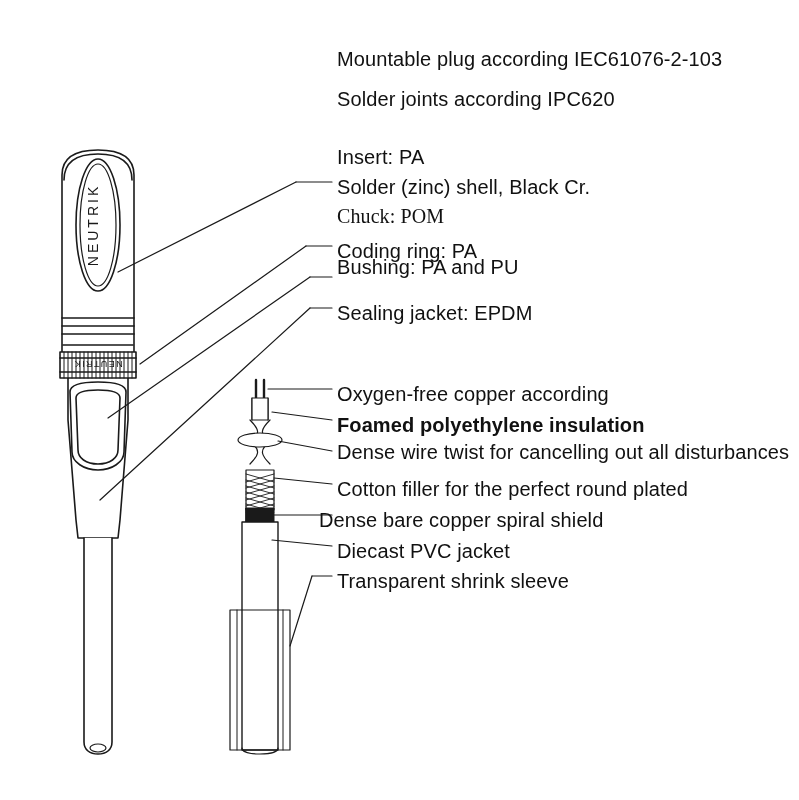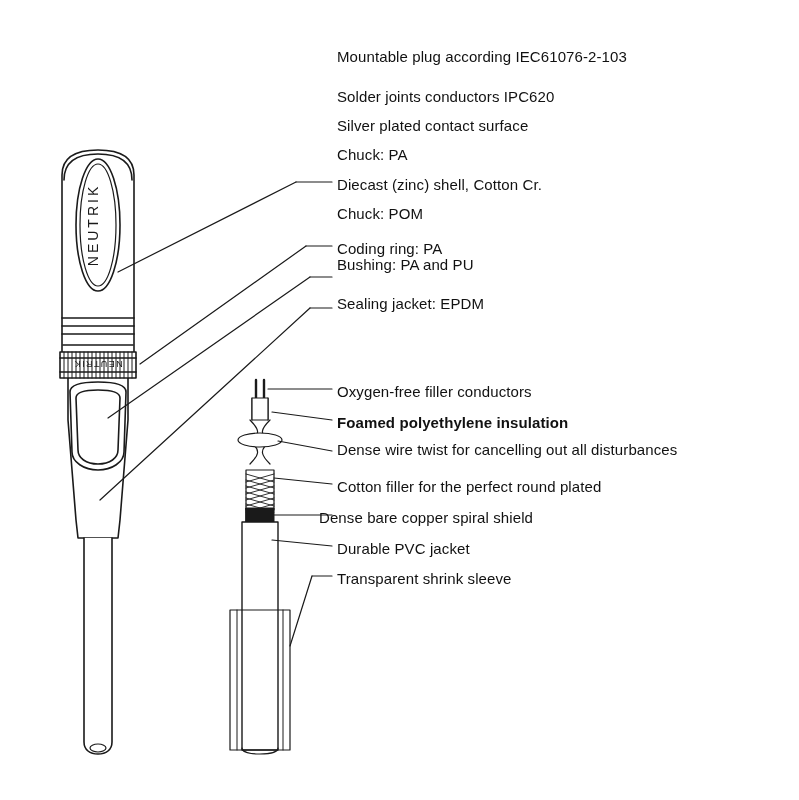--- a/index.html
+++ b/index.html
@@ -22,21 +22,21 @@
   }
   #diagram-svg {
     position: absolute;
     left: 0;
     top: 0;
     width: 799px;
     height: 800px;
   }
   .callout-label {
     position: absolute;
-    font-size: 15px;
+    font-size: 20px;
     line-height: 1;
     white-space: nowrap;
     color: #111111;
     letter-spacing: 0.1px;
   }
 </style>
 </head>
 <body>
 
 <div id="stage">
@@ -154,29 +154,28 @@
         <line x1="332" y1="484" x2="274" y2="478"></line>
         <line x1="332" y1="515" x2="274" y2="515"></line>
         <line x1="332" y1="546" x2="272" y2="540"></line>
         <line x1="332" y1="576" x2="312" y2="576"></line>
         <line x1="312" y1="576" x2="290" y2="646"></line>
       </g>
     </g>
   </svg>
 
   <div class="callout-label" style="left:337px; top:49px;">Mountable plug according IEC61076-2-103</div>
-  <div class="callout-label" style="left:337px; top:89px;">Solder joints conductors IPC620</div>
-  <div class="callout-label" style="left:337px; top:118px;">Silver plated contact surface</div>
-  <div class="callout-label" style="left:337px; top:147px;">Chuck: PA</div>
-  <div class="callout-label" style="left:337px; top:177px;">Diecast (zinc) shell, Cotton Cr.</div>
-  <div class="callout-label" style="left:337px; top:206px;">Chuck: POM</div>
+  <div class="callout-label" style="left:337px; top:89px;">Solder joints according IPC620</div>
+  <div class="callout-label" style="left:337px; top:147px;">Insert: PA</div>
+  <div class="callout-label" style="left:337px; top:177px;">Solder (zinc) shell, Black Cr.</div>
+  <div class="callout-label" style="left:337px; top:206px;font-family:Liberation Serif, serif;">Chuck: POM</div>
   <div class="callout-label" style="left:337px; top:241px;">Coding ring: PA</div>
   <div class="callout-label" style="left:337px; top:257px;">Bushing: PA and PU</div>
-  <div class="callout-label" style="left:337px; top:296px;">Sealing jacket: EPDM</div>
-  <div class="callout-label" style="left:337px; top:384px;">Oxygen-free filler conductors</div>
+  <div class="callout-label" style="left:337px; top:303px;">Sealing jacket: EPDM</div>
+  <div class="callout-label" style="left:337px; top:384px;">Oxygen-free copper according</div>
   <div class="callout-label" style="left:337px; top:415px;font-weight:bold;">Foamed polyethylene insulation</div>
   <div class="callout-label" style="left:337px; top:442px;">Dense wire twist for cancelling out all disturbances</div>
   <div class="callout-label" style="left:337px; top:479px;">Cotton filler for the perfect round plated</div>
   <div class="callout-label" style="left:319px; top:510px;">Dense bare copper spiral shield</div>
-  <div class="callout-label" style="left:337px; top:541px;">Durable PVC jacket</div>
+  <div class="callout-label" style="left:337px; top:541px;">Diecast PVC jacket</div>
   <div class="callout-label" style="left:337px; top:571px;">Transparent shrink sleeve</div>
 
 </div>
 
 </body></html>

